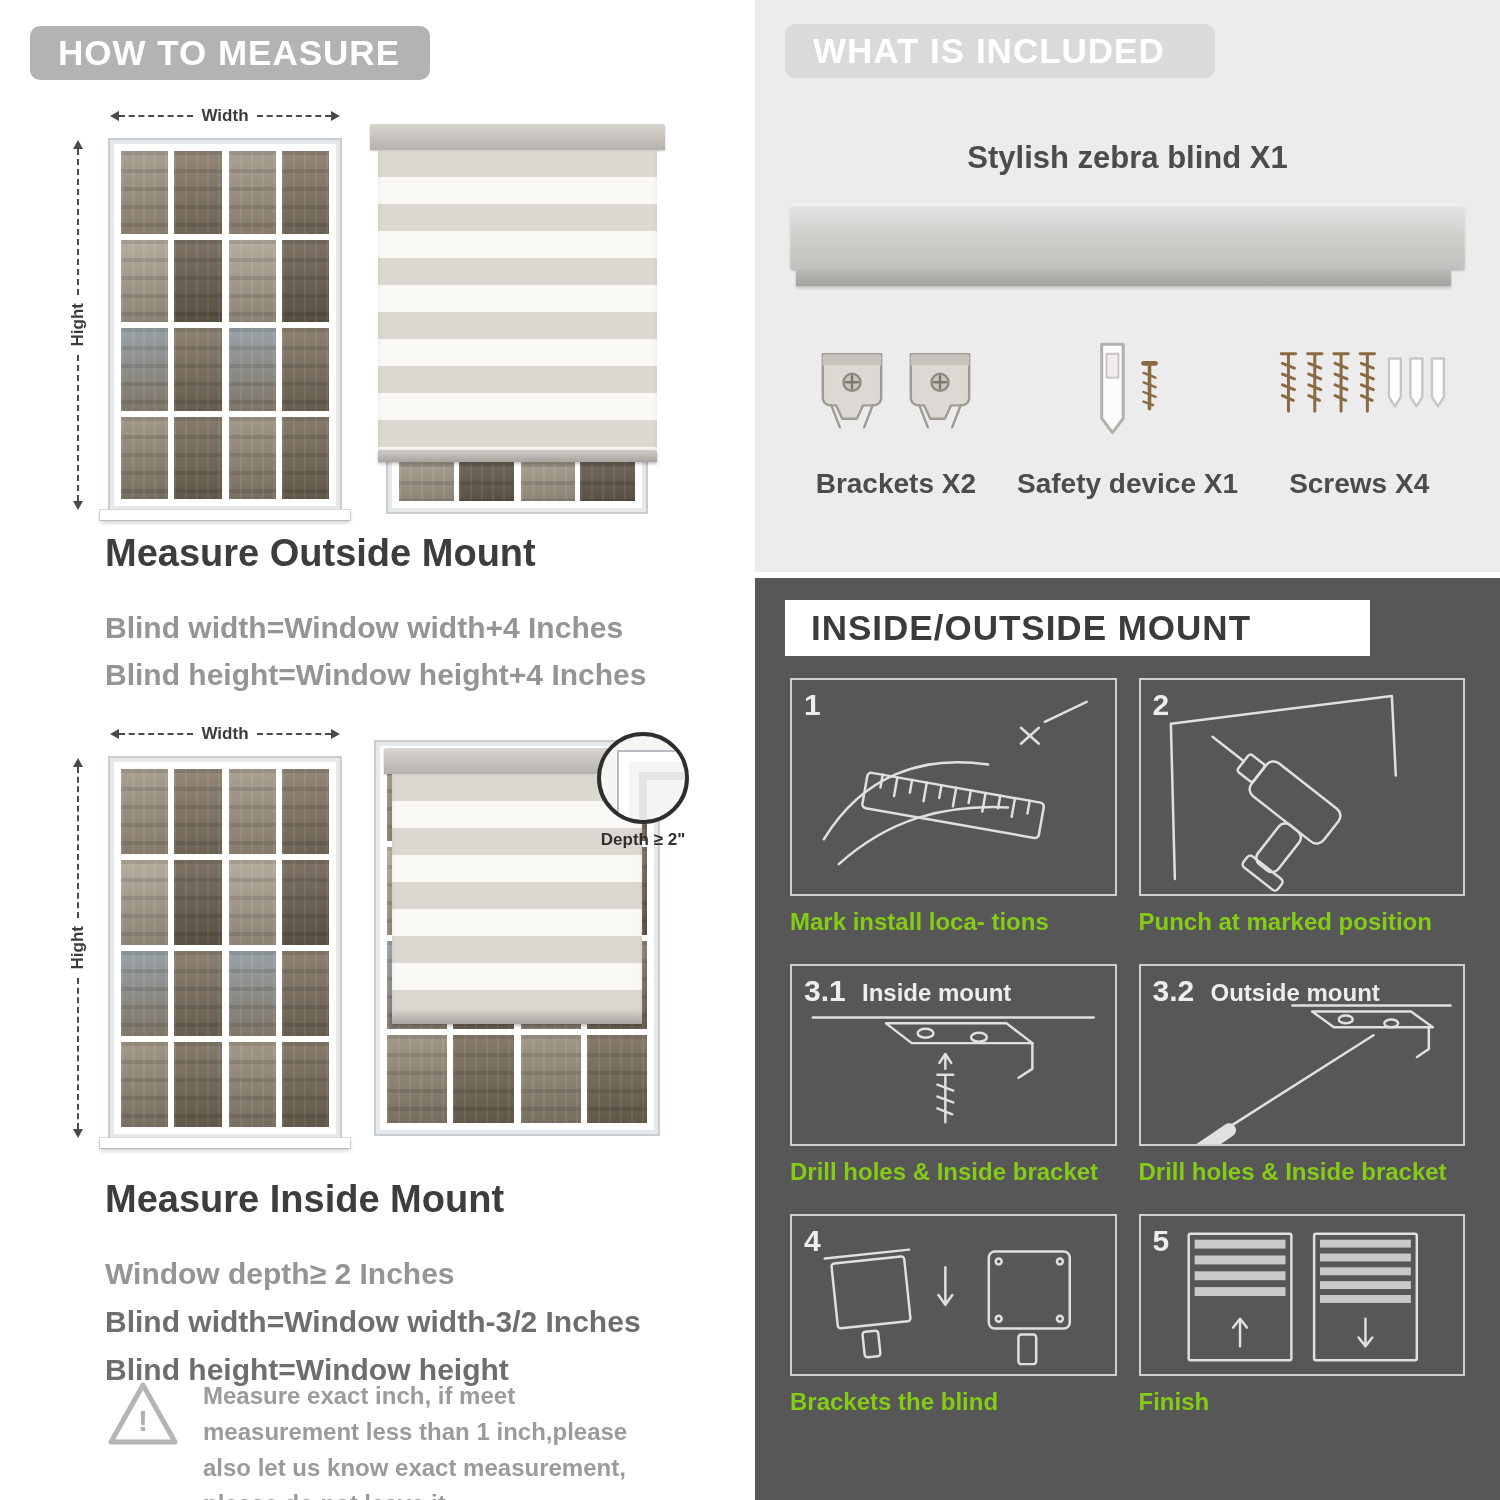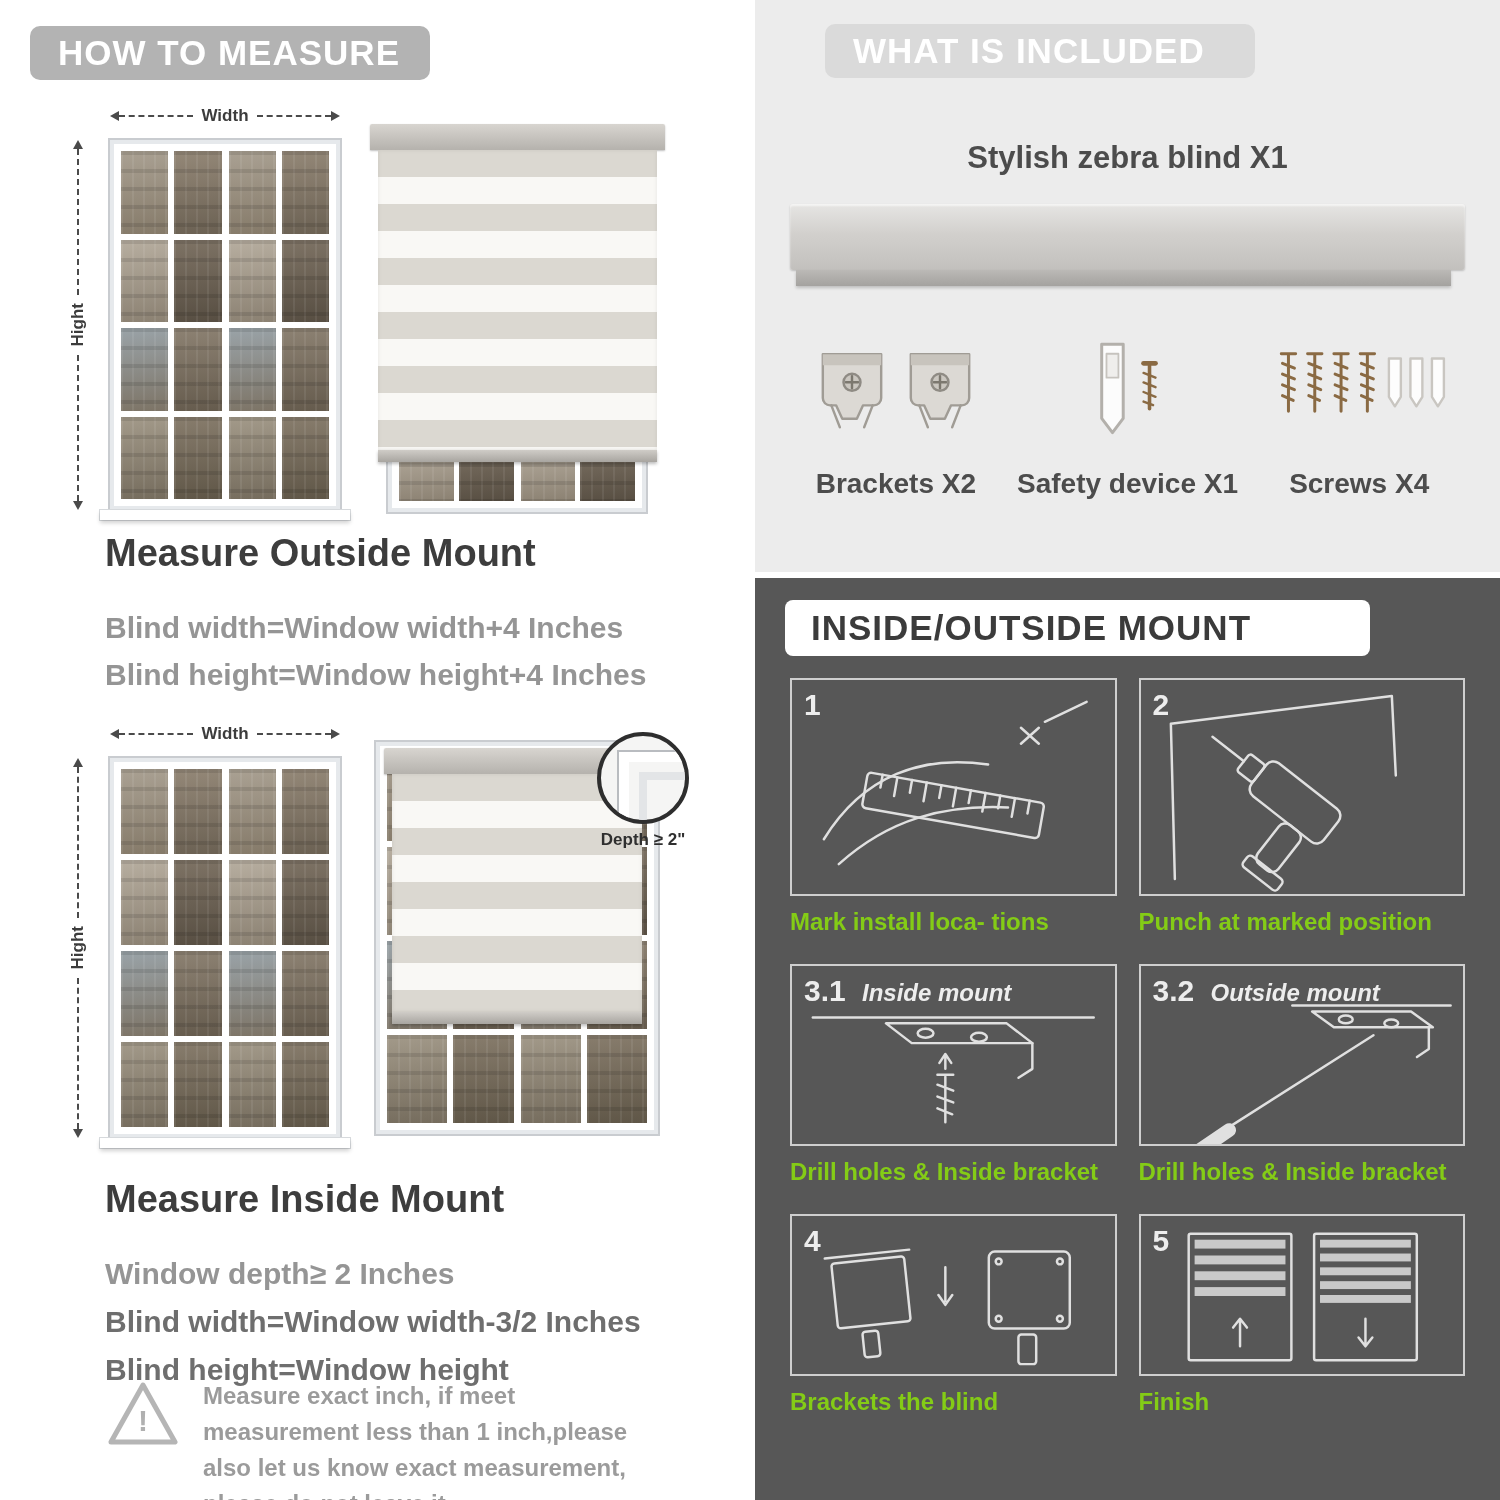--- a/index.html
+++ b/index.html
@@ -2,22 +2,22 @@
 <html><head>
 <meta charset="utf-8">
 <style>
   * { margin:0; padding:0; box-sizing:border-box; }
   body { background:#fff; font-family:"Liberation Sans", sans-serif; }
   .canvas { position:relative; width:1500px; height:1500px; background:#fff; overflow:hidden; }
 
   
   .pill { position:absolute; display:flex; align-items:center; border-radius:10px; font-weight:bold; letter-spacing:1px; }
   .pill-gray  { left:30px; top:26px; width:400px; height:54px; background:#b3b3b3; color:#fff; font-size:35px; padding-left:28px; }
-  .pill-light { left:30px; top:24px; width:430px; height:54px; background:#dadada; color:#fff; font-size:35px; padding-left:28px;margin-left:40px; }
-  .pill-white { left:30px; top:22px; width:585px; height:56px; background:#fff; color:#3b3b3b; font-size:35px; padding-left:26px; border-radius:8px; }
+  .pill-light { left:30px; top:24px; width:430px; height:54px; background:#dadada; color:#fff; font-size:35px; padding-left:28px; }
+  .pill-white { left:30px; top:22px; width:585px; height:56px; background:#fff; color:#3b3b3b; font-size:35px; padding-left:26px; border-radius:0; }
 
   
   .left  { position:absolute; left:0; top:0; width:720px; height:1500px; background:#fff; }
   .grp   { position:absolute; left:0; width:720px; height:430px; }
   .grp1  { top:100px; }
   .grp2  { top:718px; }
 
   .mtitle { position:absolute; left:105px; font-size:38px; font-weight:bold; color:#3d3d3d; }
   .formula { position:absolute; left:105px; font-size:30px; font-weight:bold; color:#959595;margin-top:21px; }
   .formula.dark { color:#6e6e6e; }
@@ -91,21 +91,21 @@
 
   .mount { position:absolute; left:0; top:578px; right:0; bottom:0; background:#575757; }
   .rows { position:absolute; left:35px; right:35px; top:100px; }
   .row { display:flex; gap:22px; margin-bottom:28px; }
   .step { flex:1; }
   .box { position:relative; border:2px solid #cfcfcf; background:transparent; }
   .box.r1 { height:218px; }
   .box.r2 { height:182px; }
   .box.r3 { height:162px; }
   .num { position:absolute; top:8px; left:12px; font-size:30px; font-weight:bold; color:#ededed; }
-  .sub { position:absolute; top:13px; left:70px; font-size:24px; font-weight:bold; color:#ededed;font-style:italic; }
+  .sub { position:absolute; top:13px; left:70px; font-size:24px; font-weight:bold; color:#ededed; }
   .art { position:absolute; inset:0; width:100%; height:100%; }
   .art * { stroke:#e0e0e0; stroke-width:2.5; fill:none; stroke-linecap:round; stroke-linejoin:round; }
   .art .fillbar { fill:#c9c9c9; stroke:none; }
   .art .thick { stroke-width:14; }
   .cap { margin-top:12px; font-size:24px; font-weight:bold; color:#84cc16; }
 
   
   .inc-icon * { stroke-linecap:round; stroke-linejoin:round; }
 </style>
 </head>

